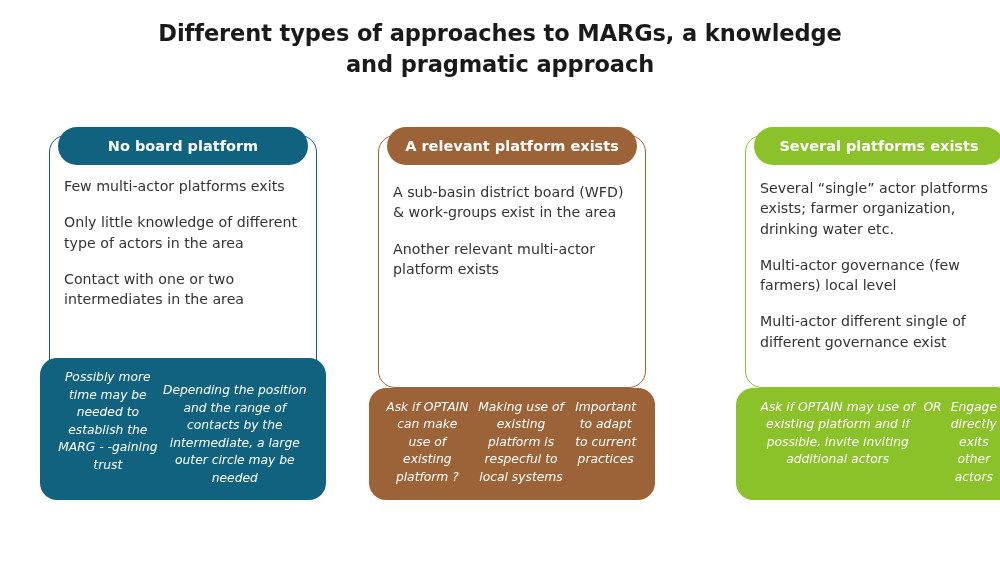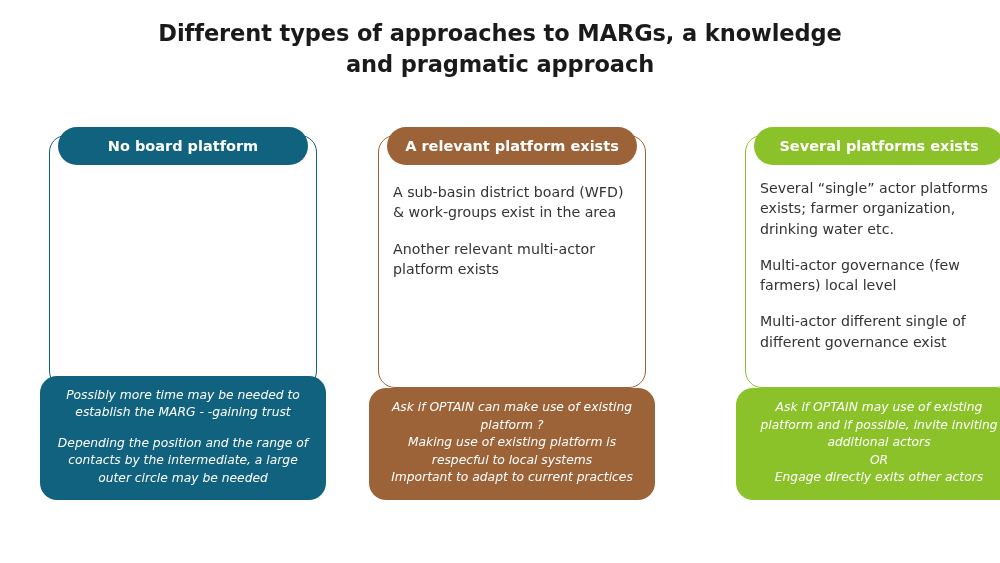--- a/index.html
+++ b/index.html
@@ -113,21 +113,20 @@
     background: var(--accent);
     color: #ffffff;
     font-style: italic;
     font-size: 12.3px;
     line-height: 1.42;
     text-align: center;
     padding: 11px 16px 13px 16px;
     box-sizing: border-box;
     min-height: 112px;
     display: flex;
-    flex-direction: column;
     justify-content: center;
   }
   .card-footer p {
     margin: 0;
   }
   .card-footer p.gap {
     margin-top: 13px;
   }
 
   
@@ -139,20 +138,25 @@
 
 <div class="slide">
 
   <div class="slide-title">Different types of approaches to MARGs, a knowledge and pragmatic approach</div>
 
   <div class="columns">
 
     <div class="col col-1" style="--accent:#11627F">
       <div class="card-outline"></div>
       <div class="card-header">No board platform</div>
+      <div class="card-body">
+        <p>Few multi-actor platforms exits</p>
+        <p>Only little knowledge of different type of actors in the area</p>
+        <p>Contact with one or two intermediates in the area</p>
+      </div>
       <div class="card-footer">
         <p>Possibly more time may be needed to establish the MARG - -gaining trust</p>
         <p class="gap">Depending the position and the range of contacts by the intermediate, a large outer circle may be needed</p>
       </div>
     </div>
 
     <div class="col col-2" style="--accent:#9C6338">
       <div class="card-outline"></div>
       <div class="card-header">A relevant platform exists</div>
       <div class="card-body">

